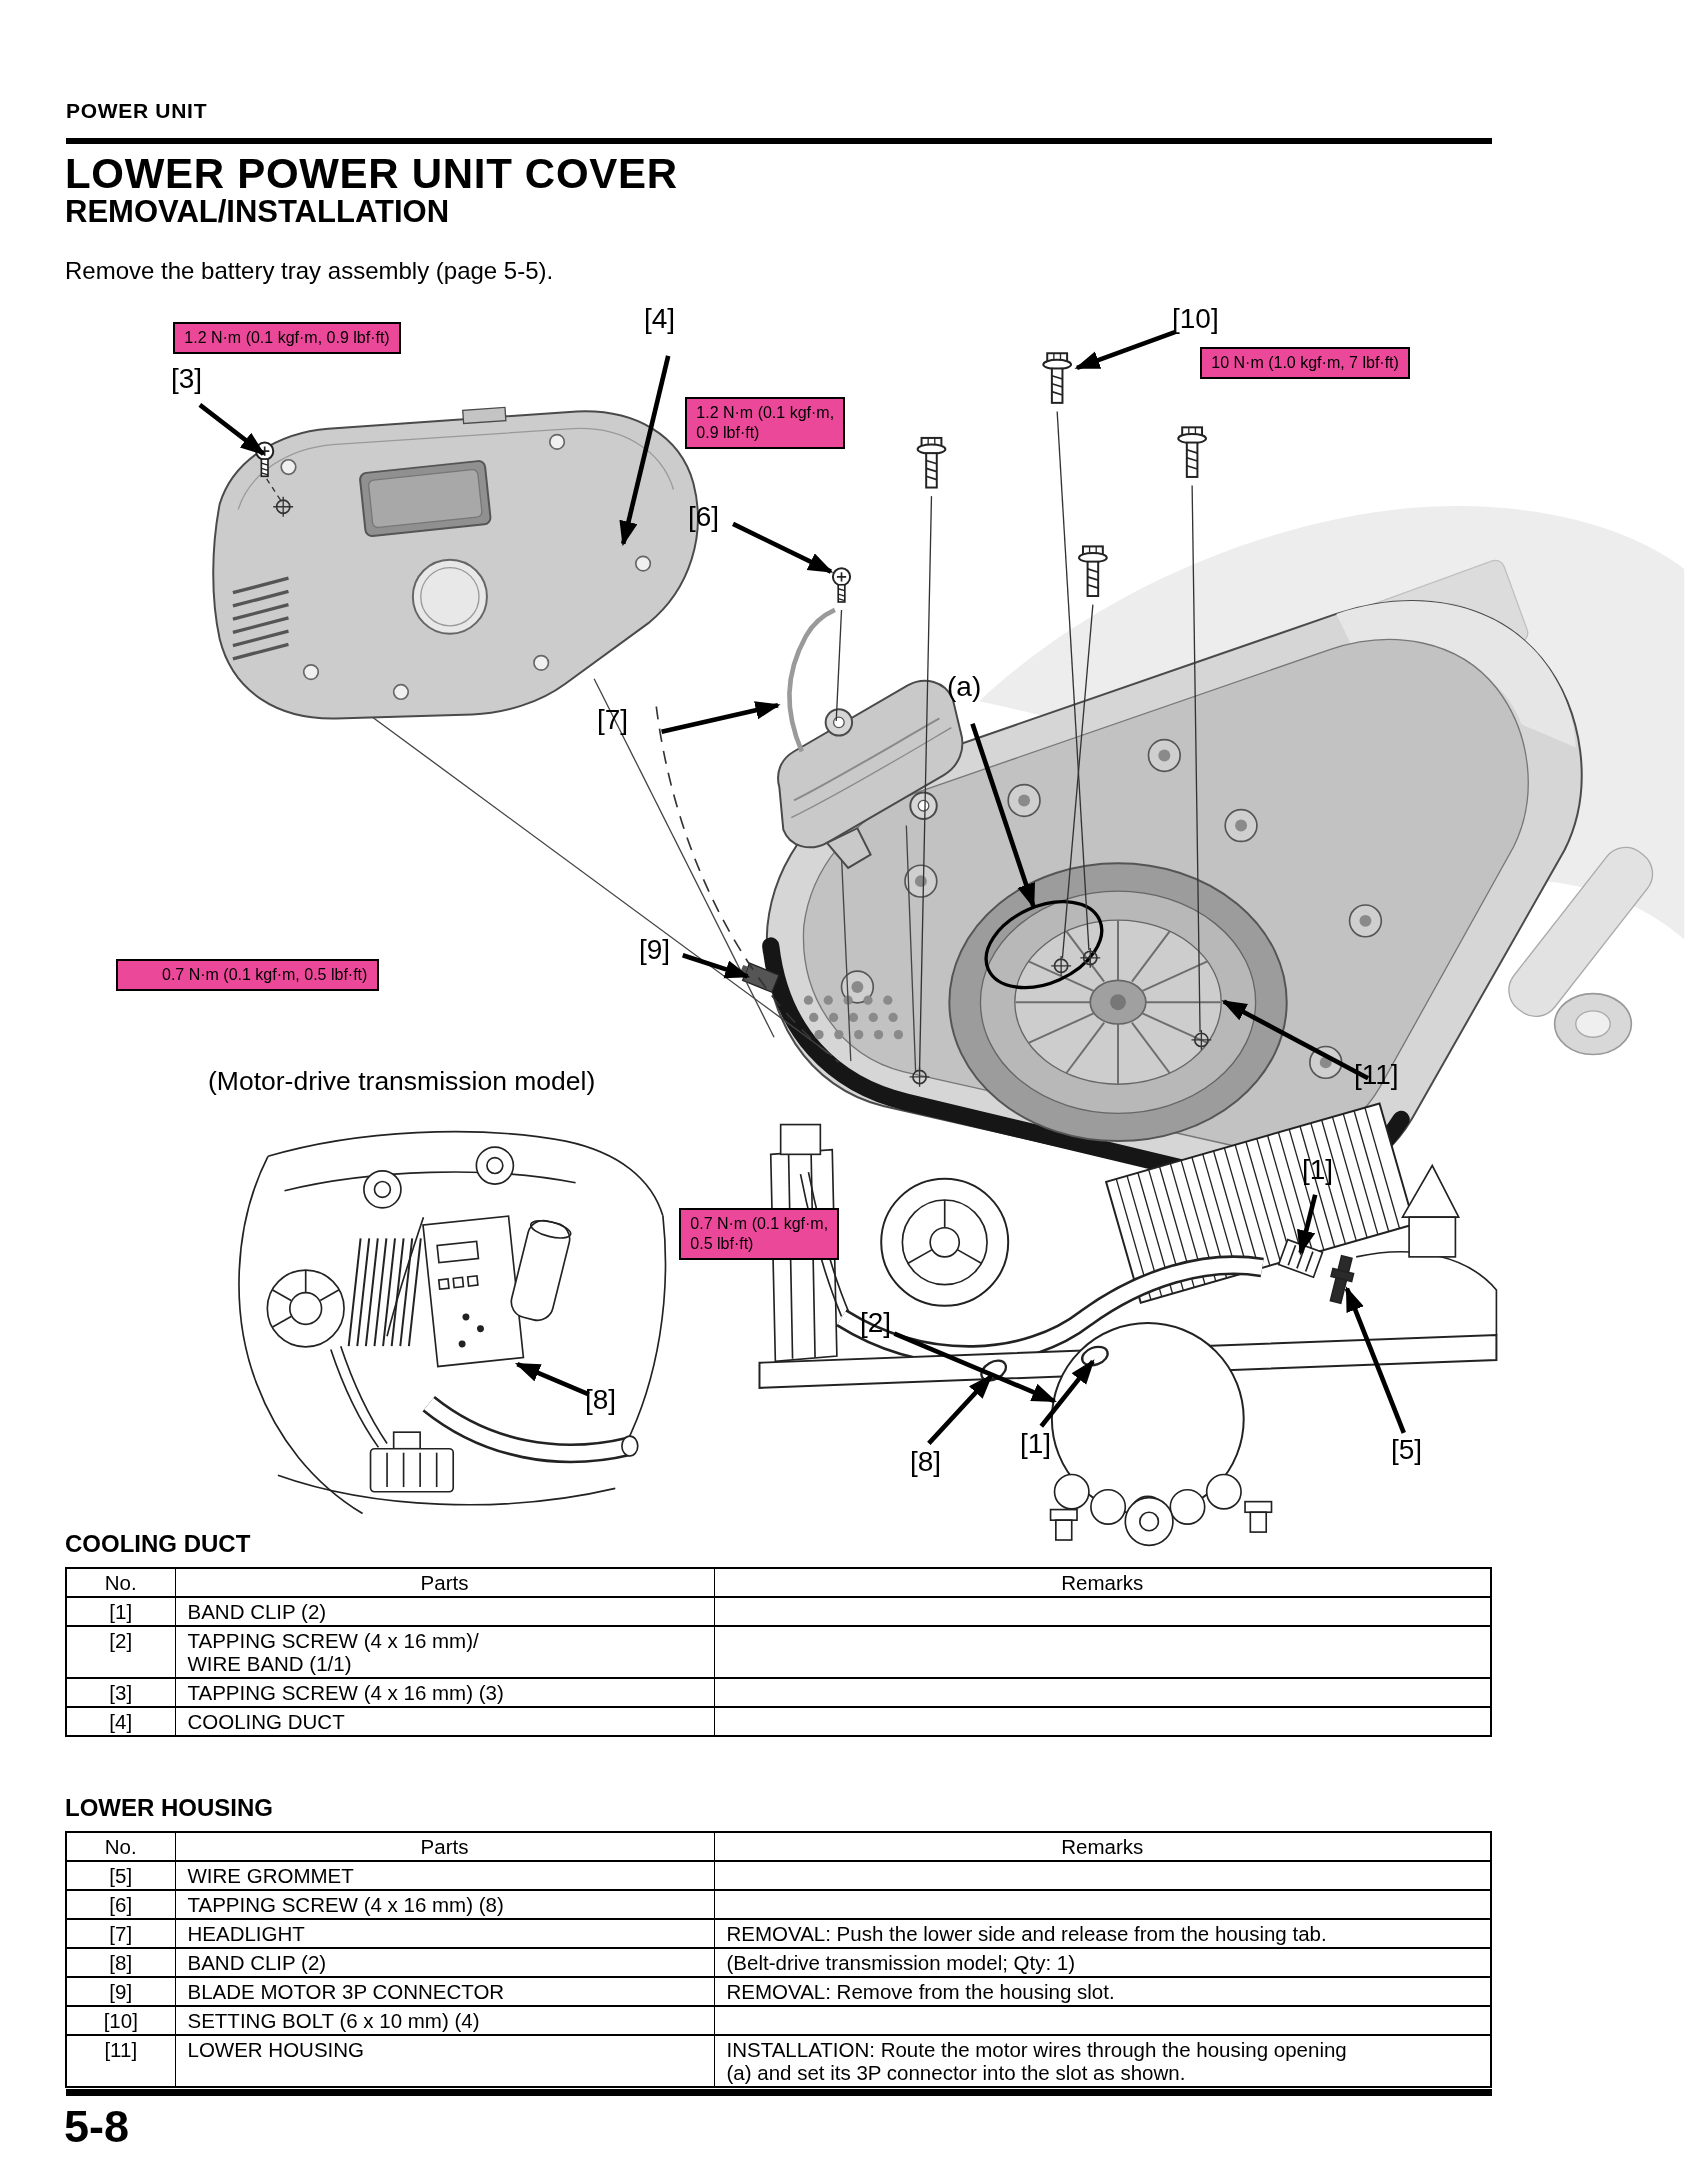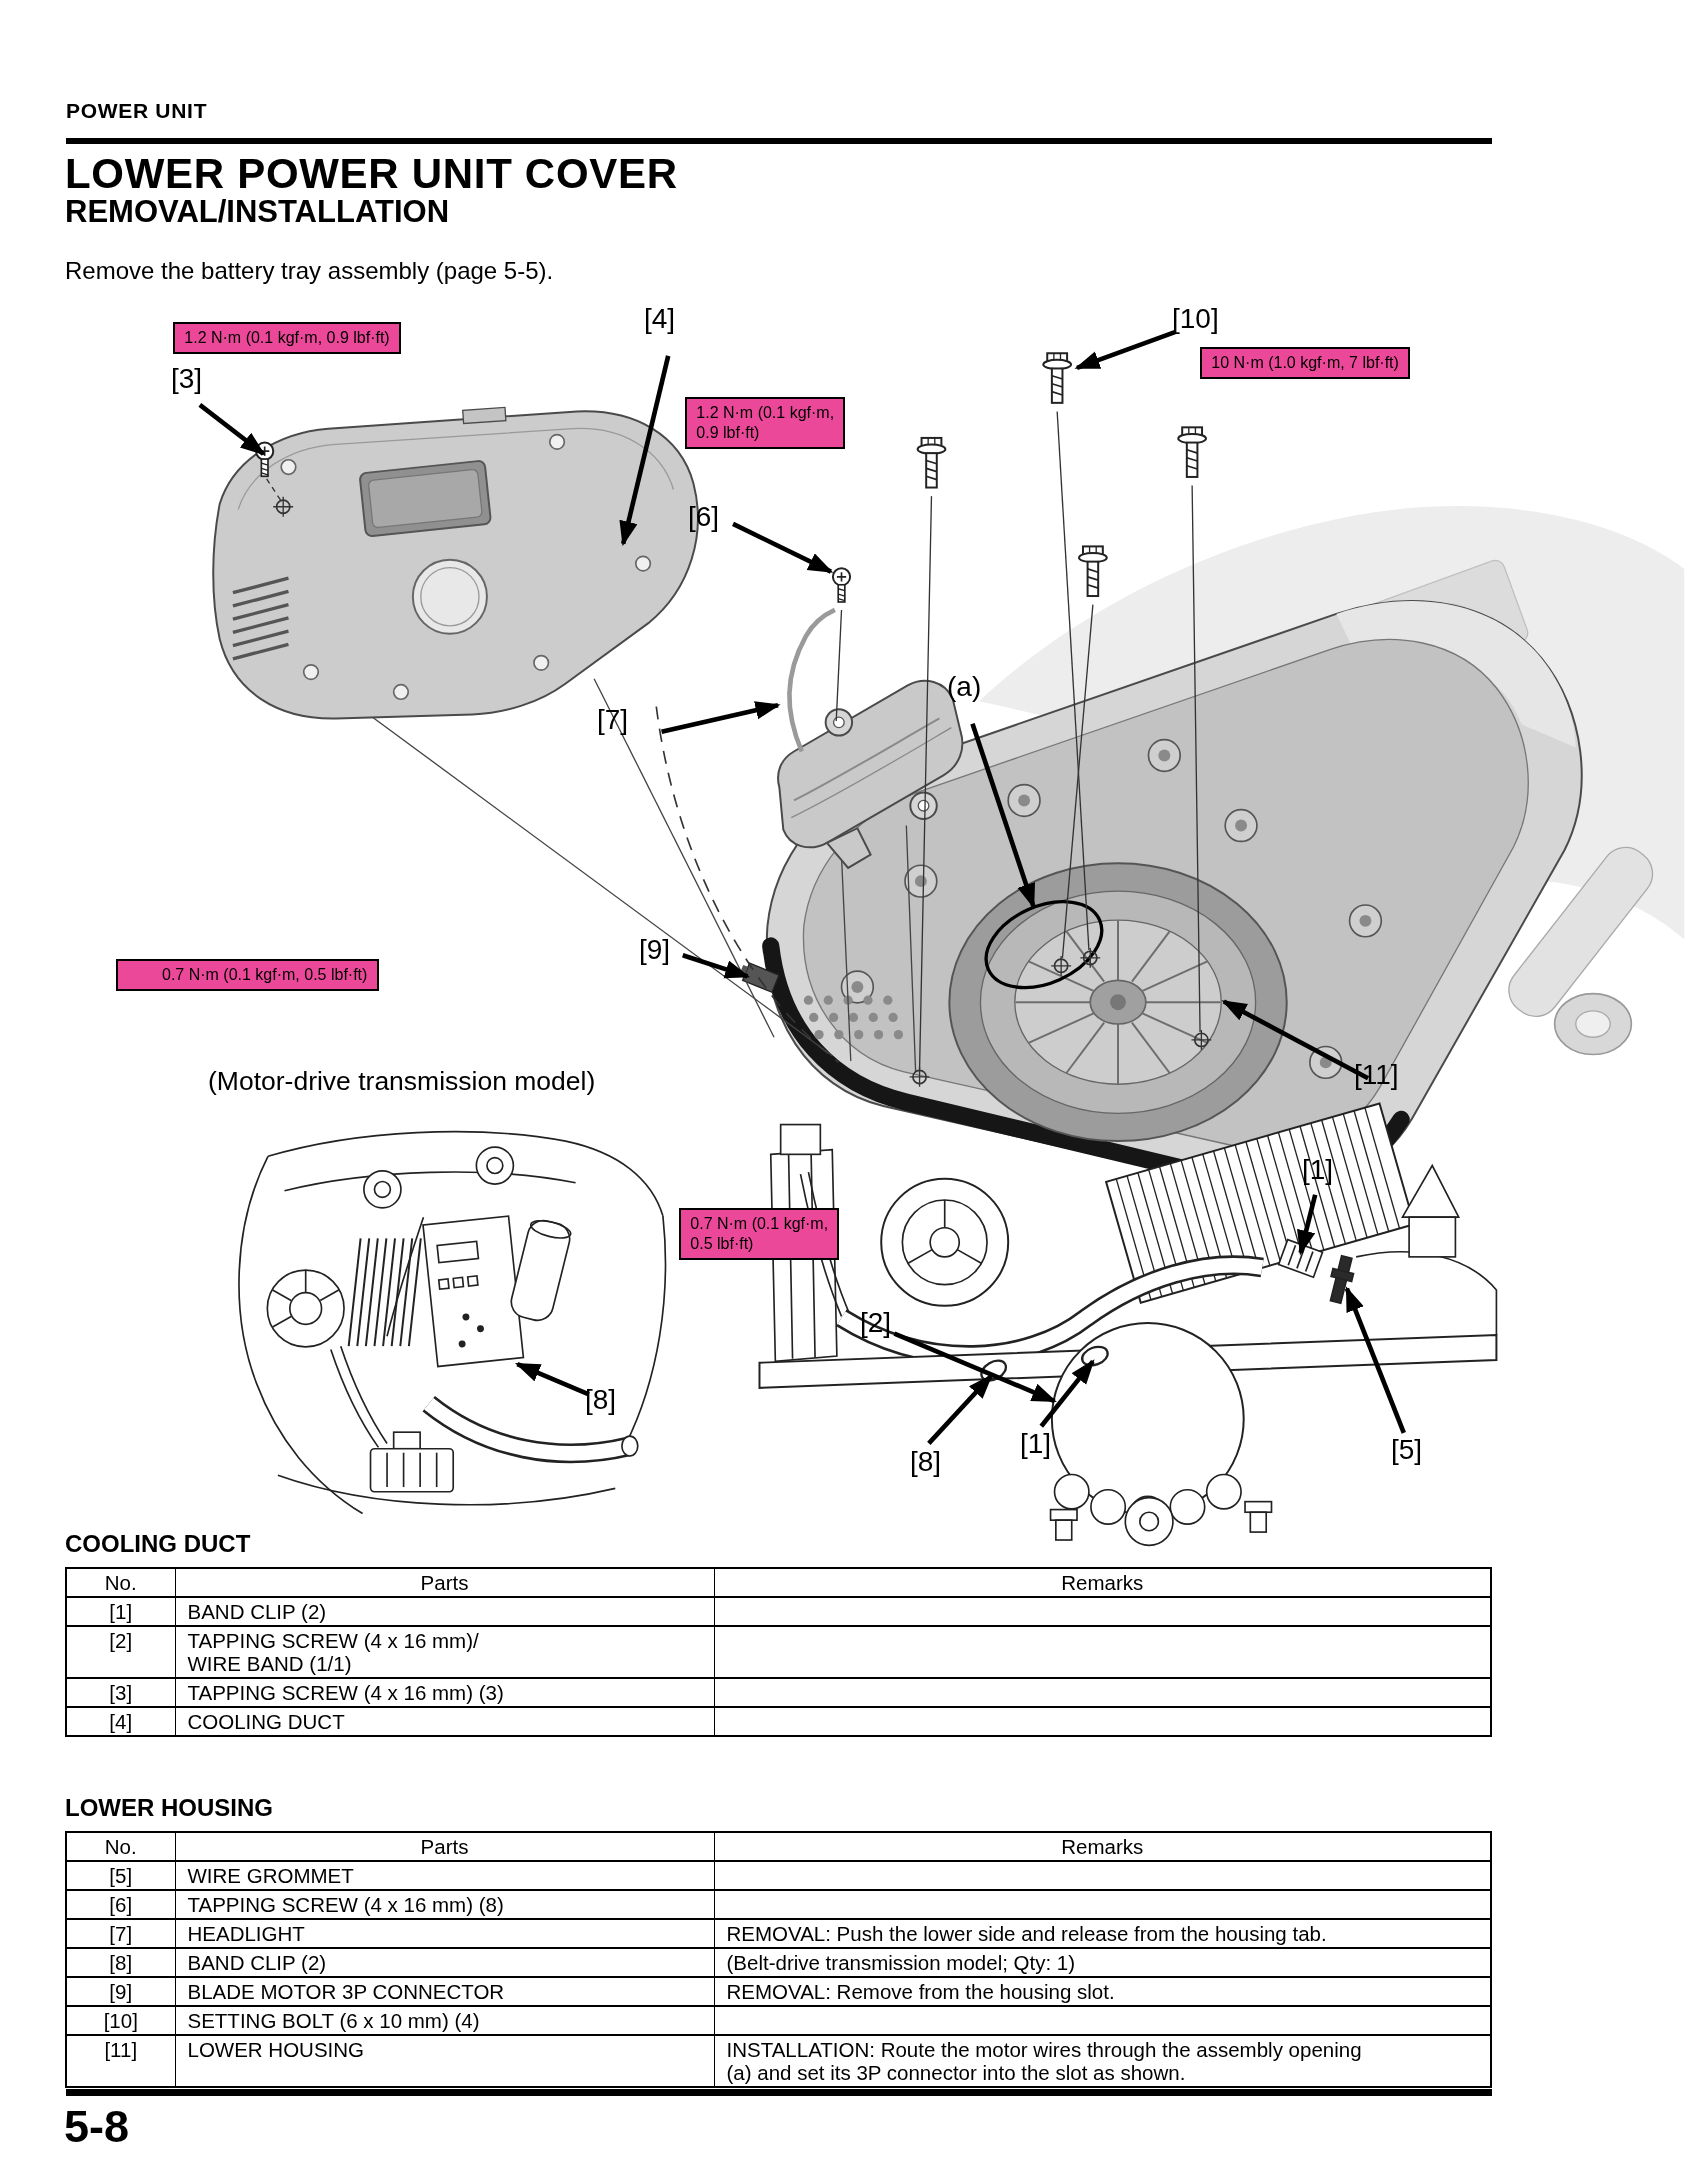--- a/index.html
+++ b/index.html
@@ -544,21 +544,21 @@
       <td>
             <span class="l"></span>
           </td>
     </tr>
     <tr>
       <td class="no">[11]</td>
       <td>
             <span class="l">LOWER HOUSING</span>
           </td>
       <td>
-            <span class="l">INSTALLATION: Route the motor wires through the assembly opening</span>
+            <span class="l">INSTALLATION: Route the motor wires through the housing opening</span>
             <span class="l">(a) and set its 3P connector into the slot as shown.</span>
           </td>
     </tr>
   </tbody>
     </table>
 
   <div class="abs frule"></div>
   <div class="abs pnum">5-8</div>
 </div>
 

